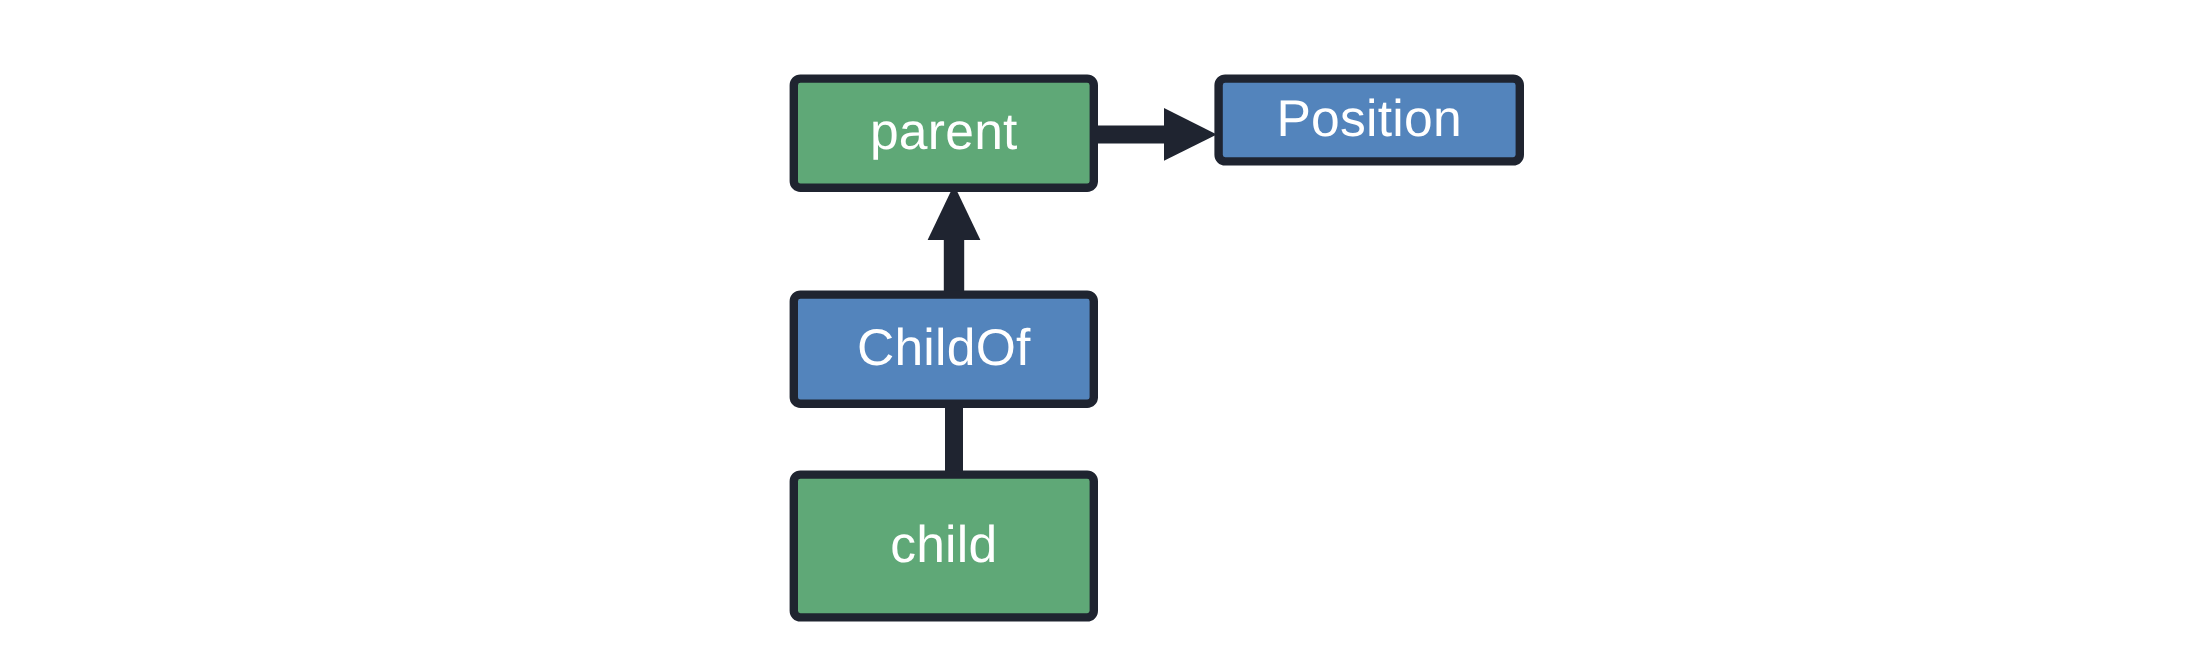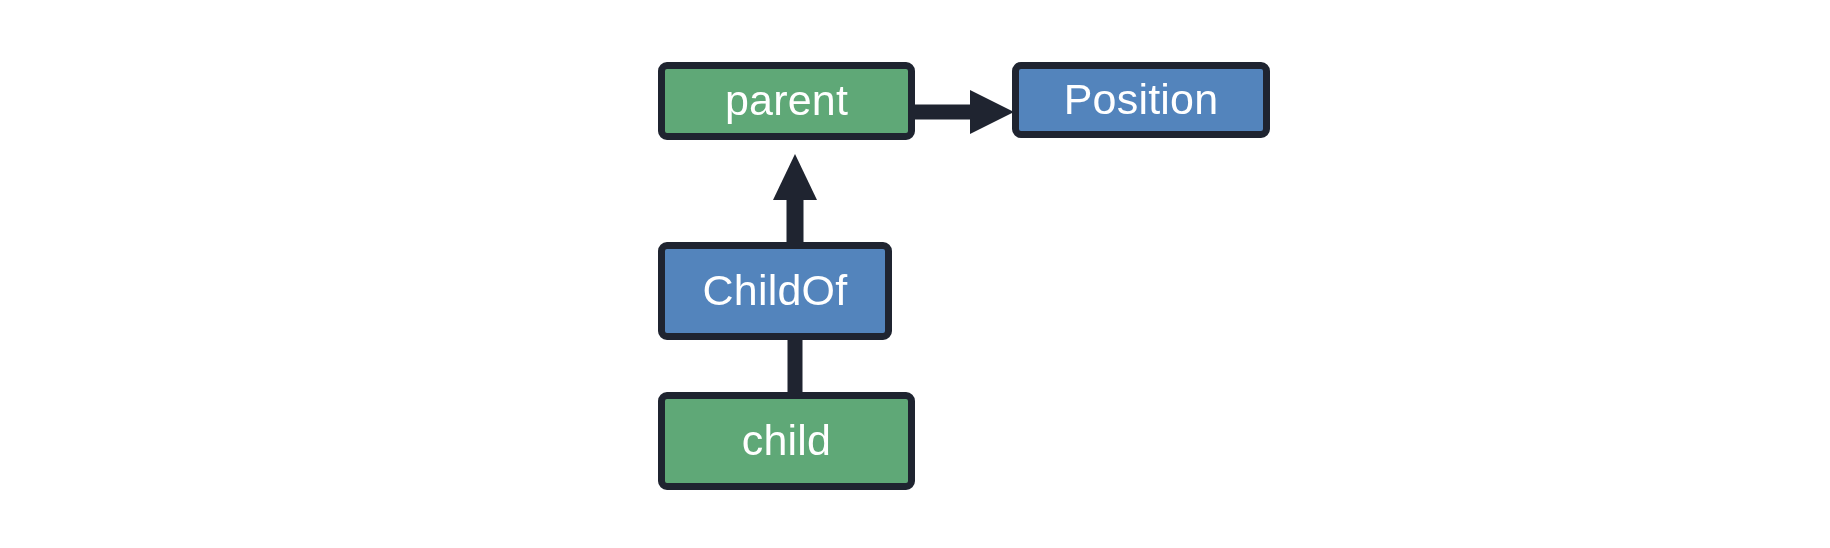--- a/index.html
+++ b/index.html
@@ -34,24 +34,24 @@
   }
   .node.entity  { background: #5fa877; }
   .node.component { background: #5384bc; }
 
   .node-label {
     display: block;
     transform: translateY(-1px);
   }
 
   
-  #node-parent   { left: 658px; top: 62px;  width: 257px; height: 78px; }
+  #node-parent   { left: 658px; top: 62px;  width: 257px; height: 98px; }
   #node-position { left: 1012px; top: 62px; width: 258px; height: 76px; }
-  #node-childof  { left: 658px; top: 242px; width: 234px; height: 98px; text-align: center; }
-  #node-child    { left: 658px; top: 392px; width: 257px; height: 98px; }
+  #node-childof  { left: 658px; top: 242px; width: 257px; height: 98px; text-align: center; }
+  #node-child    { left: 658px; top: 392px; width: 257px; height: 126px; }
 
   
   .edge {
     position: absolute;
     overflow: visible;
   }
   .edge svg { display: block; overflow: visible; }
 
   #edge-parent-position { left: 908px; top: 72px;  width: 120px; height: 80px; }
   #edge-childof-parent  { left: 740px; top: 148px; width: 110px; height: 106px; }

